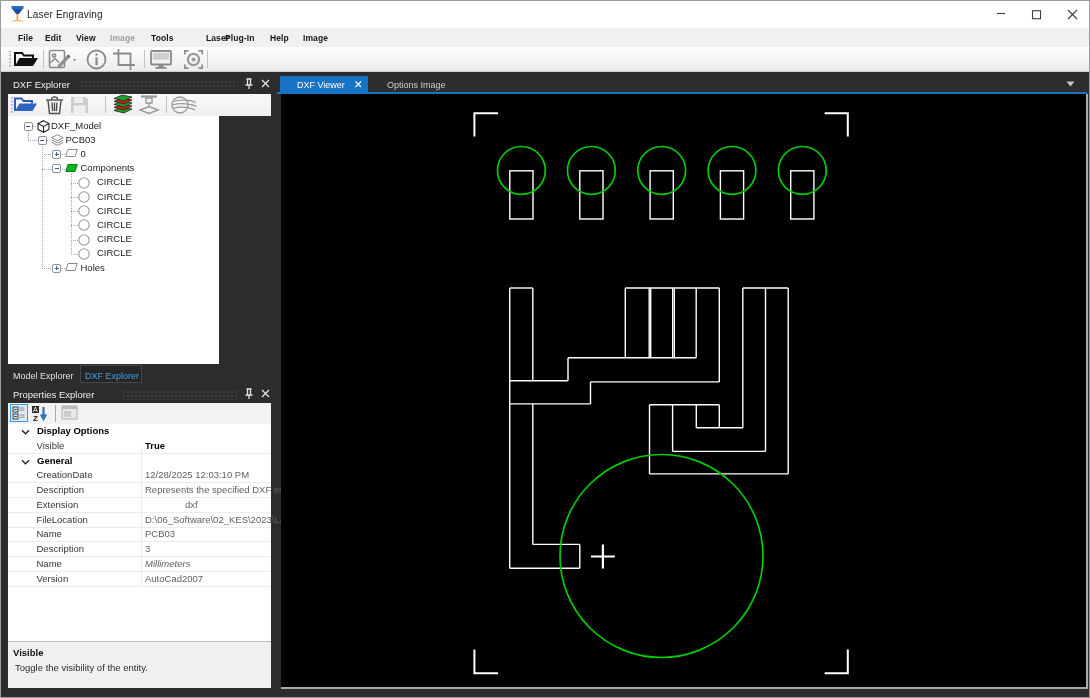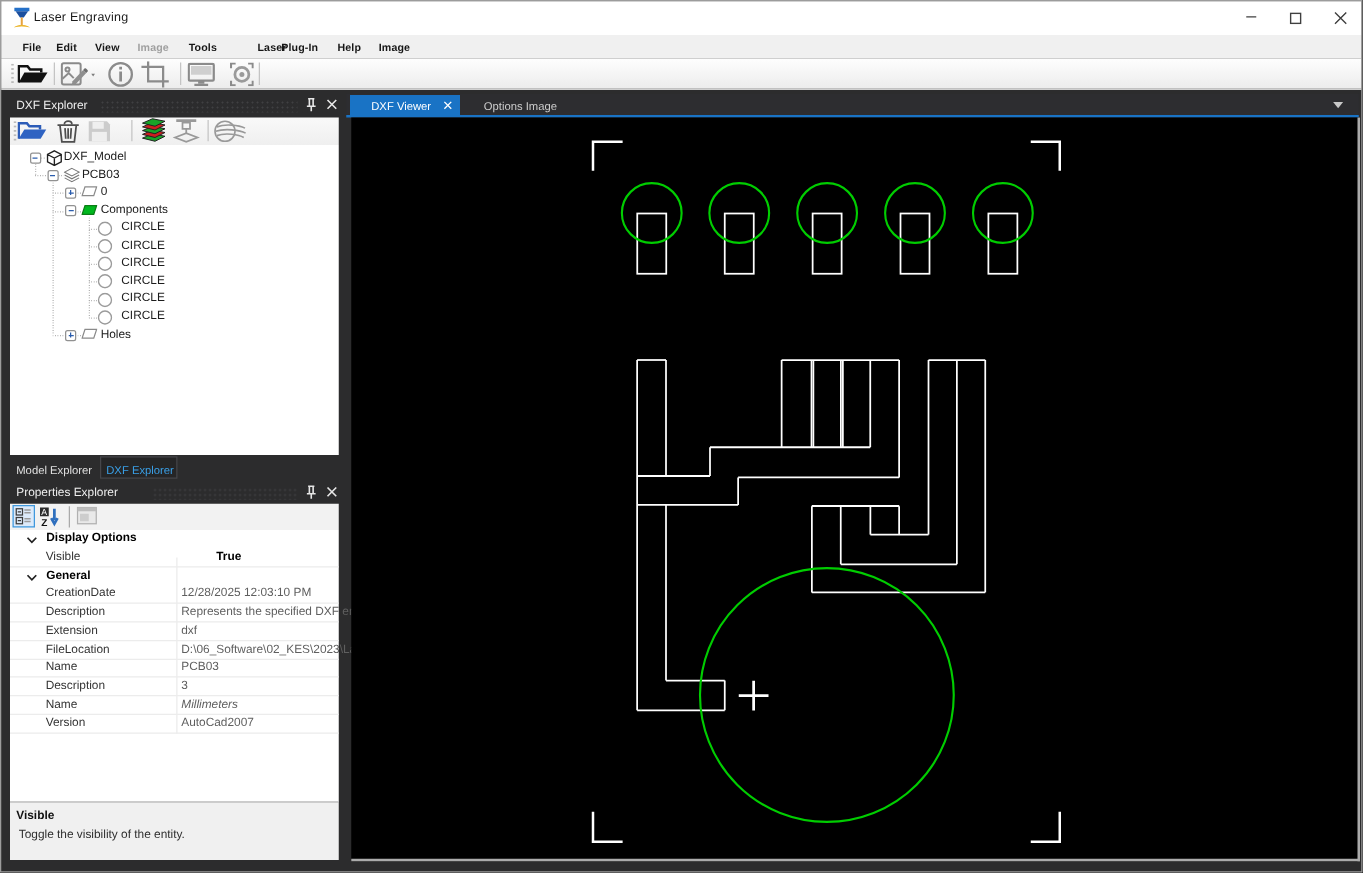--- a/index.html
+++ b/index.html
@@ -17,21 +17,21 @@
   #tbar{position:absolute;left:1px;top:47px;width:1088px;height:25px;
         background:linear-gradient(#fefefe,#ececec);border-bottom:1px solid #cfcfcf;box-sizing:border-box;}
   .vsep{position:absolute;top:3px;width:1px;height:18px;background:#c4c4c4;}
   
   .hdrtxt{position:absolute;font-size:9.5px;color:#eeeeee;}
   .dots{position:absolute;height:10px;
         background-image:radial-gradient(#404042 0.7px,transparent 0.9px);
         background-size:4px 4px;background-position:0 0;}
   .white{position:absolute;left:8px;width:263px;background:#fff;}
   
-  #tree{position:absolute;left:8px;top:116px;width:263px;height:248px;background:#fff;font-size:9.5px;color:#1c1c1c;}
+  #tree{position:absolute;left:8px;top:116px;width:211px;height:248px;background:#fff;font-size:9.5px;color:#1c1c1c;}
   .trow{position:absolute;white-space:nowrap;}
   .exp{position:absolute;width:9px;height:9px;background:#fff;border:1px solid #919191;border-radius:2px;box-sizing:border-box;}
   .exp:after{content:"";position:absolute;left:1.5px;top:3px;width:4px;height:1px;background:#2b5dad;}
   .exp.plus:before{content:"";position:absolute;left:3px;top:1.5px;width:1px;height:4px;background:#2b5dad;}
   .dotv{position:absolute;width:1px;background-image:linear-gradient(#a8a8a8 1px,transparent 1px);background-size:1px 2px;}
   .doth{position:absolute;height:1px;background-image:linear-gradient(90deg,#a8a8a8 1px,transparent 1px);background-size:2px 1px;}
   
   .btab{position:absolute;font-size:9px;white-space:nowrap;}
   
   #grid{position:absolute;left:8px;top:424px;width:263px;height:216px;background:#fff;font-size:9.5px;}
@@ -319,34 +319,34 @@
     <rect x="3" y="6" width="7" height="6" fill="#cdcdcd"></rect>
   </svg>
 </div>
 
 <div id="grid">
     <svg style="position:absolute;left:13px;top:4px" width="9" height="8" viewBox="0 0 9 8">
       <path d="M1 2.2 L4.5 5.8 L8 2.2" fill="none" stroke="#222" stroke-width="1.4"></path>
     </svg>
     <div class="gcat" style="top:1px">Display Options</div>
     <div class="gname" style="top:15.75px">Visible</div>
-    <div class="gval" style="top:15.75px;color:#000;font-weight:bold;margin-left:28px;">True</div>
+    <div class="gval" style="top:15.75px;color:#000;font-weight:bold;">True</div>
     <div class="gline" style="top:28.8px"></div>
     <svg style="position:absolute;left:13px;top:33.5px" width="9" height="8" viewBox="0 0 9 8">
       <path d="M1 2.2 L4.5 5.8 L8 2.2" fill="none" stroke="#222" stroke-width="1.4"></path>
     </svg>
     <div class="gcat" style="top:30.5px">General</div>
     <div class="gname" style="top:45.25px">CreationDate</div>
     <div class="gval" style="top:45.25px;">12/28/2025 12:03:10 PM</div>
     <div class="gline" style="top:58.3px"></div>
     <div class="gname" style="top:60px">Description</div>
     <div class="gval" style="top:60px;">Represents the specified DXF ent</div>
     <div class="gline" style="top:73.05px"></div>
     <div class="gname" style="top:74.75px">Extension</div>
-    <div class="gval" style="top:74.75px;">dxf</div>
+    <div class="gval" style="top:74.75px;margin-left:40px;">dxf</div>
     <div class="gline" style="top:87.8px"></div>
     <div class="gname" style="top:89.5px">FileLocation</div>
     <div class="gval" style="top:89.5px;">D:\06_Software\02_KES\2023\Las</div>
     <div class="gline" style="top:102.55px"></div>
     <div class="gname" style="top:104.25px">Name</div>
     <div class="gval" style="top:104.25px;">PCB03</div>
     <div class="gline" style="top:117.3px"></div>
     <div class="gname" style="top:119px">Description</div>
     <div class="gval" style="top:119px;">3</div>
     <div class="gline" style="top:132.05px"></div>

